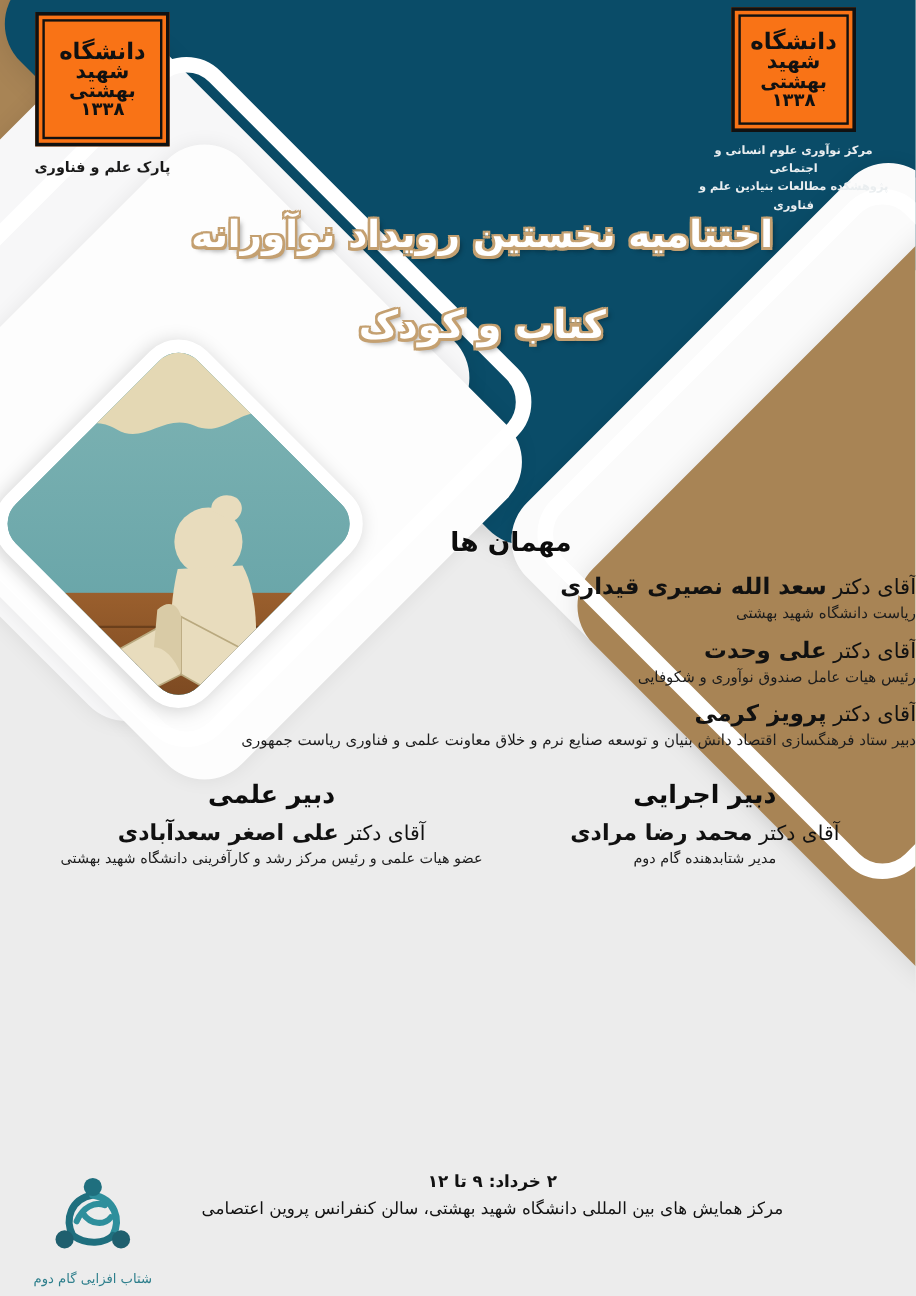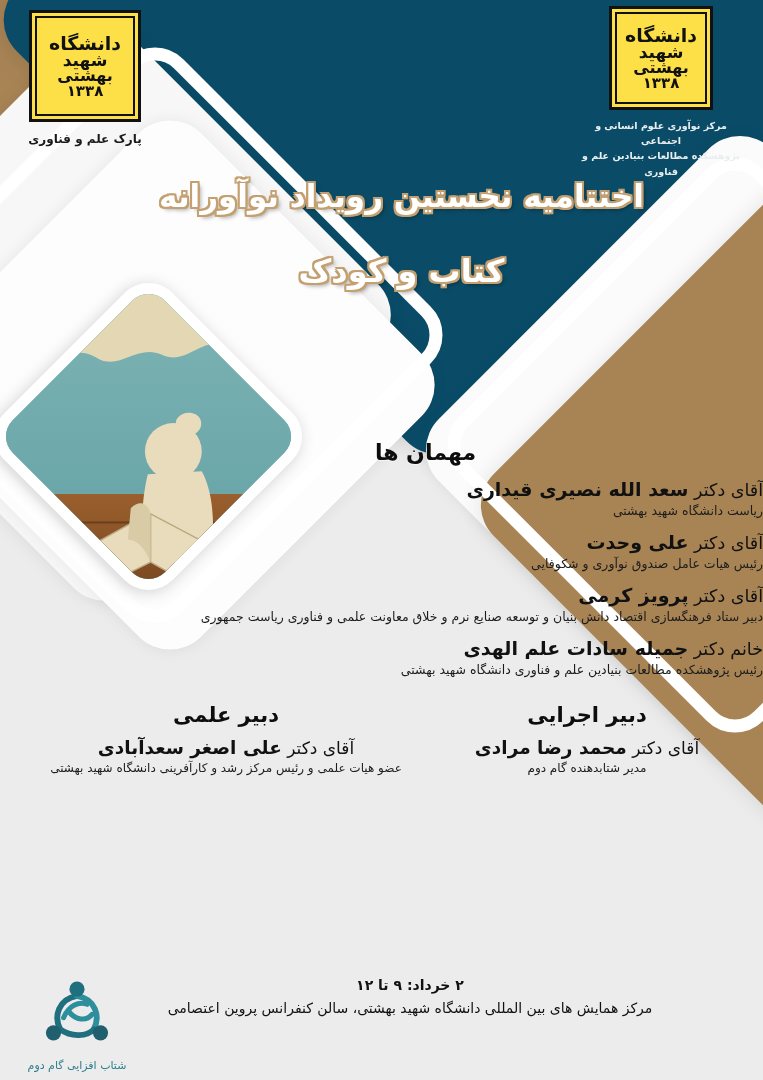--- a/index.html
+++ b/index.html
@@ -75,21 +75,21 @@
     overflow:hidden;box-shadow:0 3px 16px rgba(0,0,0,.18);
     background:#6aa8ac;
   }
   #photo-inner{
     position:absolute;inset:0;transform:rotate(-45deg) scale(1.42);
     transform-origin:center center;
   }
 
   
   .logo-box{
-    border:3px solid #111;padding:3px;background:#fde047;
+    border:3px solid #111;padding:3px;background:#f97316;
     display:inline-block;
   }
   .logo-inner{
     border:2px solid #111;width:100%;height:100%;
     display:flex;align-items:center;justify-content:center;
     box-sizing:border-box;
   }
   #logo-left{position:absolute;left:24px;top:10px;width:122px;text-align:center;z-index:30;}
   #logo-left .logo-box{width:100px;height:100px;}
   #logo-left .cap{
@@ -271,27 +271,20 @@
     </div>
 
     <div class="person wide">
       <div class="name">
         <span>آقای دکتر</span>
         <b>پرویز کرمی</b>
       </div>
       <div class="role">دبیر ستاد فرهنگسازی اقتصاد دانش بنیان و توسعه صنایع نرم و خلاق معاونت علمی و فناوری ریاست جمهوری</div>
     </div>
 
-    <div class="person">
-      <div class="name">
-        <span>خانم دکتر</span>
-        <b>جمیله سادات علم الهدی</b>
-      </div>
-      <div class="role">رئیس پژوهشکده مطالعات بنیادین علم و فناوری دانشگاه شهید بهشتی</div>
-    </div>
 
     <div id="secretaries">
       <div class="sec-col" id="sec-sci">
         <div class="sec-title">دبیر علمی</div>
         <div class="name">
           <span>آقای دکتر</span>
           <b>علی اصغر سعدآبادی</b>
         </div>
         <div class="role">عضو هیات علمی و رئیس مرکز رشد و کارآفرینی دانشگاه شهید بهشتی</div>
       </div>

